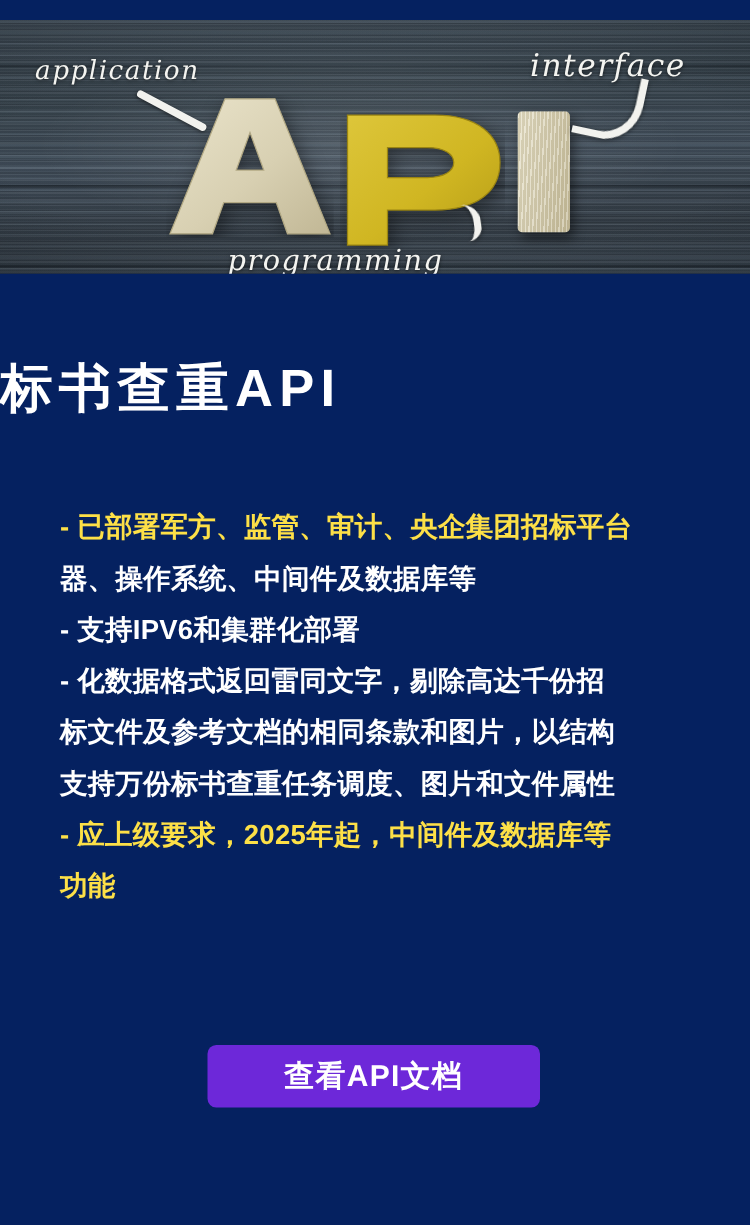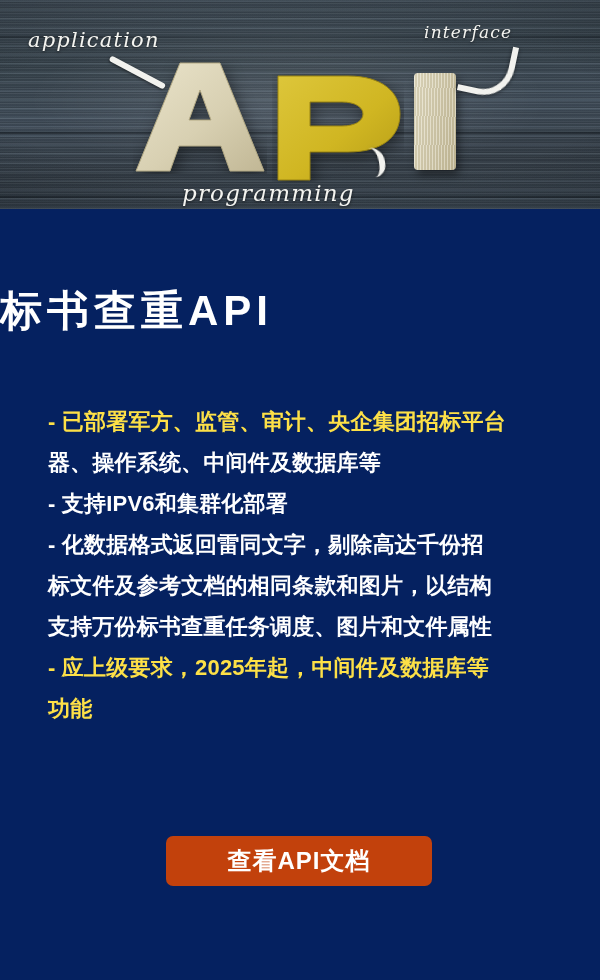--- a/index.html
+++ b/index.html
@@ -15,21 +15,21 @@
     width: 600px;
     height: 980px;
     overflow: hidden;
     background: #052160;
   }
 
   
   .hero {
     position: absolute;
     left: 0;
-    top: 0;
+    top: 16px;
     width: 600px;
     height: 209px;
     overflow: hidden;
     background: #3a4751;
   }
   .wood {
     position: absolute;
     inset: 0;
     background-color: #3e4b56;
     background-image:
@@ -92,21 +92,21 @@
   .hand {
     position: absolute;
     color: #f4f4f0;
     font-family: "DejaVu Serif", "Liberation Serif", serif;
     font-style: italic;
     letter-spacing: 1.2px;
     text-shadow: 0 1px 3px rgba(0,0,0,0.55);
     white-space: nowrap;
   }
   .hand-application { left: 28px; top: 28px; font-size: 21px; }
-  .hand-interface   { left: 424px; top: 22px; font-size: 17px; }
+  .hand-interface   { left: 424px; top: 22px; font-size: 25px; }
   .hand-programming { left: 182px; top: 180px; font-size: 23px; }
 
   .stroke { position: absolute; background: #f2f2ee; border-radius: 3px; }
   .stroke-app {
     left: 110px; top: 55px;
     width: 62px; height: 6px;
     transform: rotate(28deg);
     transform-origin: left center;
     box-shadow: 0 1px 3px rgba(0,0,0,0.5);
   }
@@ -165,21 +165,21 @@
     white-space: nowrap;
   }
   .bline.yellow { color: #fde047; }
 
   .cta {
     position: absolute;
     left: 166px;
     top: 617px;
     width: 266px;
     height: 50px;
-    background: #c2410c;
+    background: #6d28d9;
     border: none;
     border-radius: 7px;
     color: #ffffff;
     font-size: 24px;
     font-weight: bold;
     letter-spacing: 1px;
     font-family: "Liberation Sans", "DejaVu Sans", sans-serif;
     cursor: pointer;
     display: flex;
     align-items: center;

